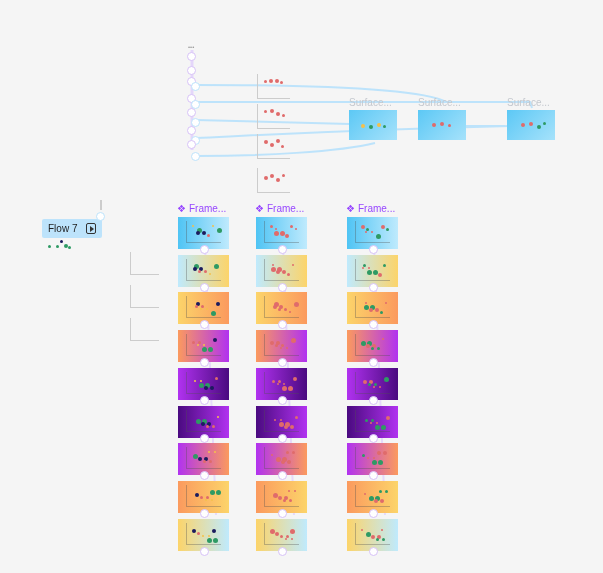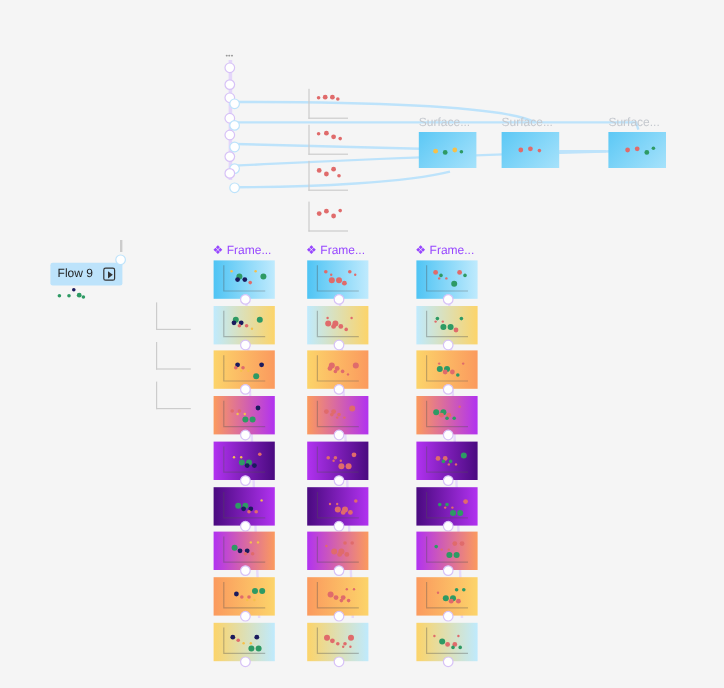--- a/index.html
+++ b/index.html
@@ -94,21 +94,21 @@
   <div class="dot" style="left:30px;top:14px;width:3px;height:3px;background:#e06b6b"></div>
 </div>
 <div class="surface" style="left:507px;top:110px;">
   <div class="dot" style="left:14px;top:13px;width:4px;height:4px;background:#e06b6b"></div>
   <div class="dot" style="left:22px;top:12px;width:4px;height:4px;background:#e06b6b"></div>
   <div class="dot" style="left:30px;top:15px;width:4px;height:4px;background:#2e9a64"></div>
   <div class="dot" style="left:36px;top:12px;width:3px;height:3px;background:#2e9a64"></div>
 </div>
 
 <div class="flow-badge">
-  <span>Flow 9</span>
+  <span>Flow 7</span>
   <span class="play-icon"></span>
 </div>
 <div class="conn" style="left:96px;top:212px;border-color:#bde3fb;"></div>
 <div class="abs" style="left:100px;top:200px;width:2px;height:10px;background:#ccc;"></div>
 <div class="abs" style="left:44px;top:240px;width:28px;height:12px;">
   <div class="dot" style="left:16px;top:0;width:3px;height:3px;background:#1b1b5e"></div>
   <div class="dot" style="left:4px;top:5px;width:3px;height:3px;background:#2e9a64"></div>
   <div class="dot" style="left:12px;top:5px;width:3px;height:3px;background:#2e9a64"></div>
   <div class="dot" style="left:20px;top:4px;width:4px;height:4px;background:#2e9a64"></div>
   <div class="dot" style="left:24px;top:6px;width:3px;height:3px;background:#2e9a64"></div>

